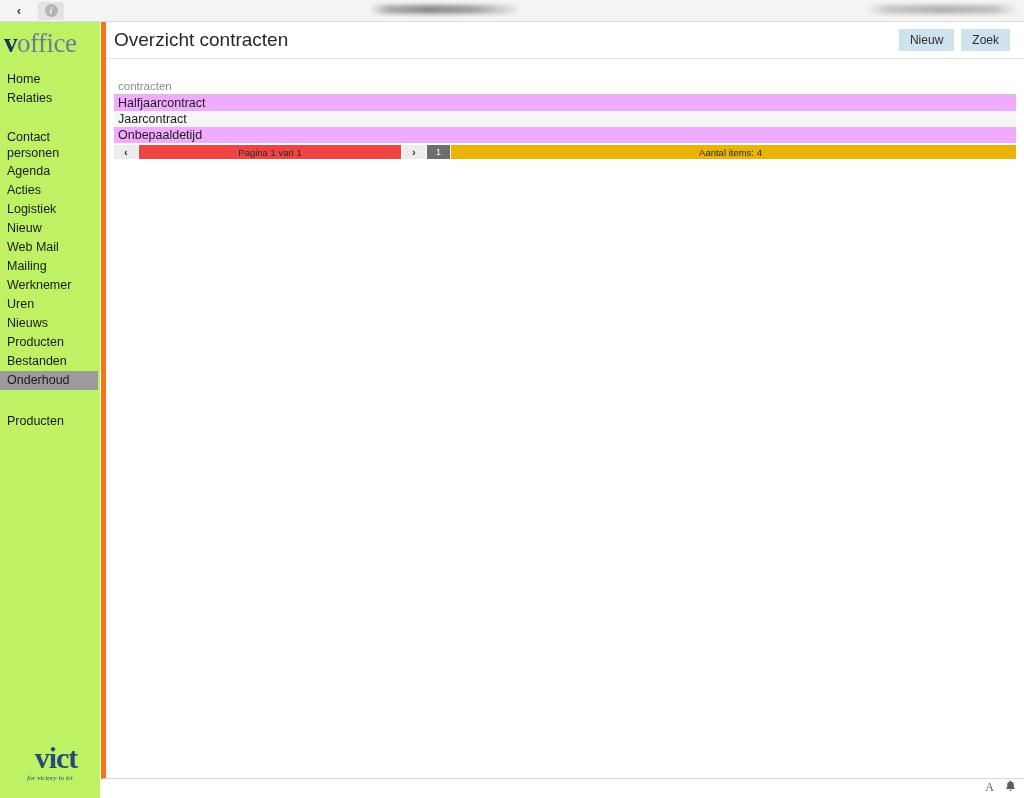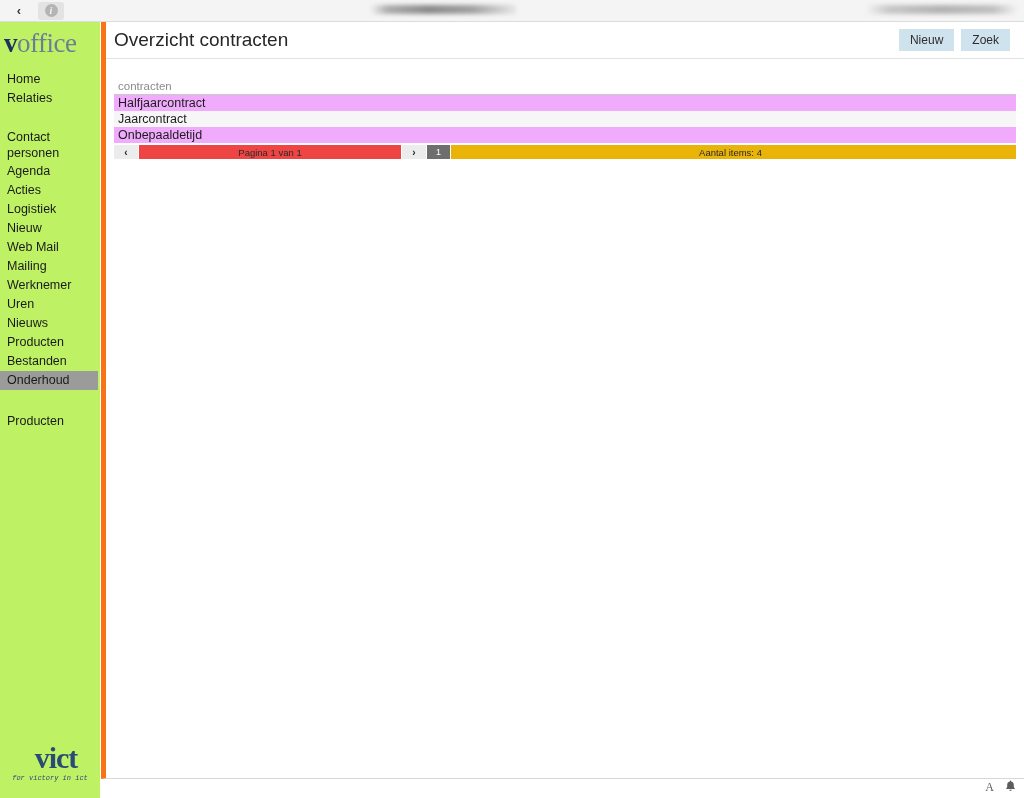--- a/index.html
+++ b/index.html
@@ -90,21 +90,21 @@
     text-align: center;
   }
   .vict {
     font-family: "Liberation Serif", serif;
     font-size: 30px; font-weight: bold;
     color: #2a4a78; line-height: 1;
     letter-spacing: -1px;
     padding-left: 12px;
   }
   .vict-tag {
-    font-family: Liberation Mono, monospace;
+    font-family: Liberation Serif, serif;
     font-size: 7px; font-style: italic;
     color: #2a4a78; margin-top: 1px;
   }
 
   
   .main {
     position: absolute; left: 101px; top: 22px;
     width: 923px; height: 757px;
     background: #ffffff;
     border-left: 5px solid #f97316;

